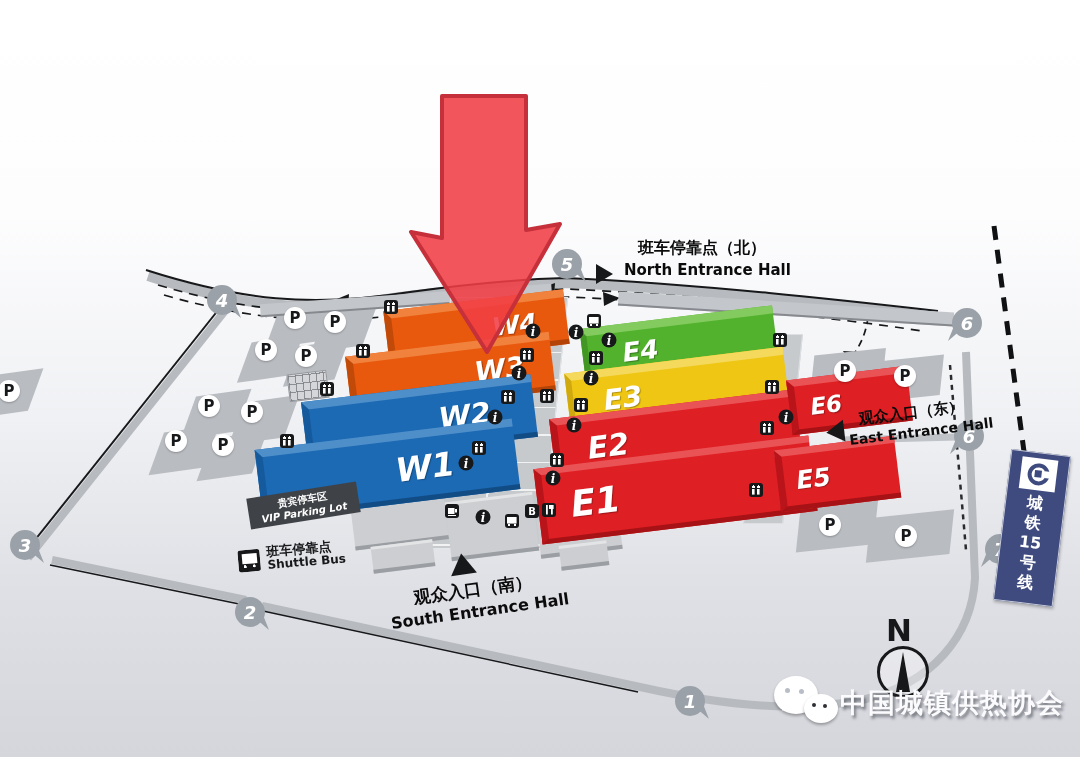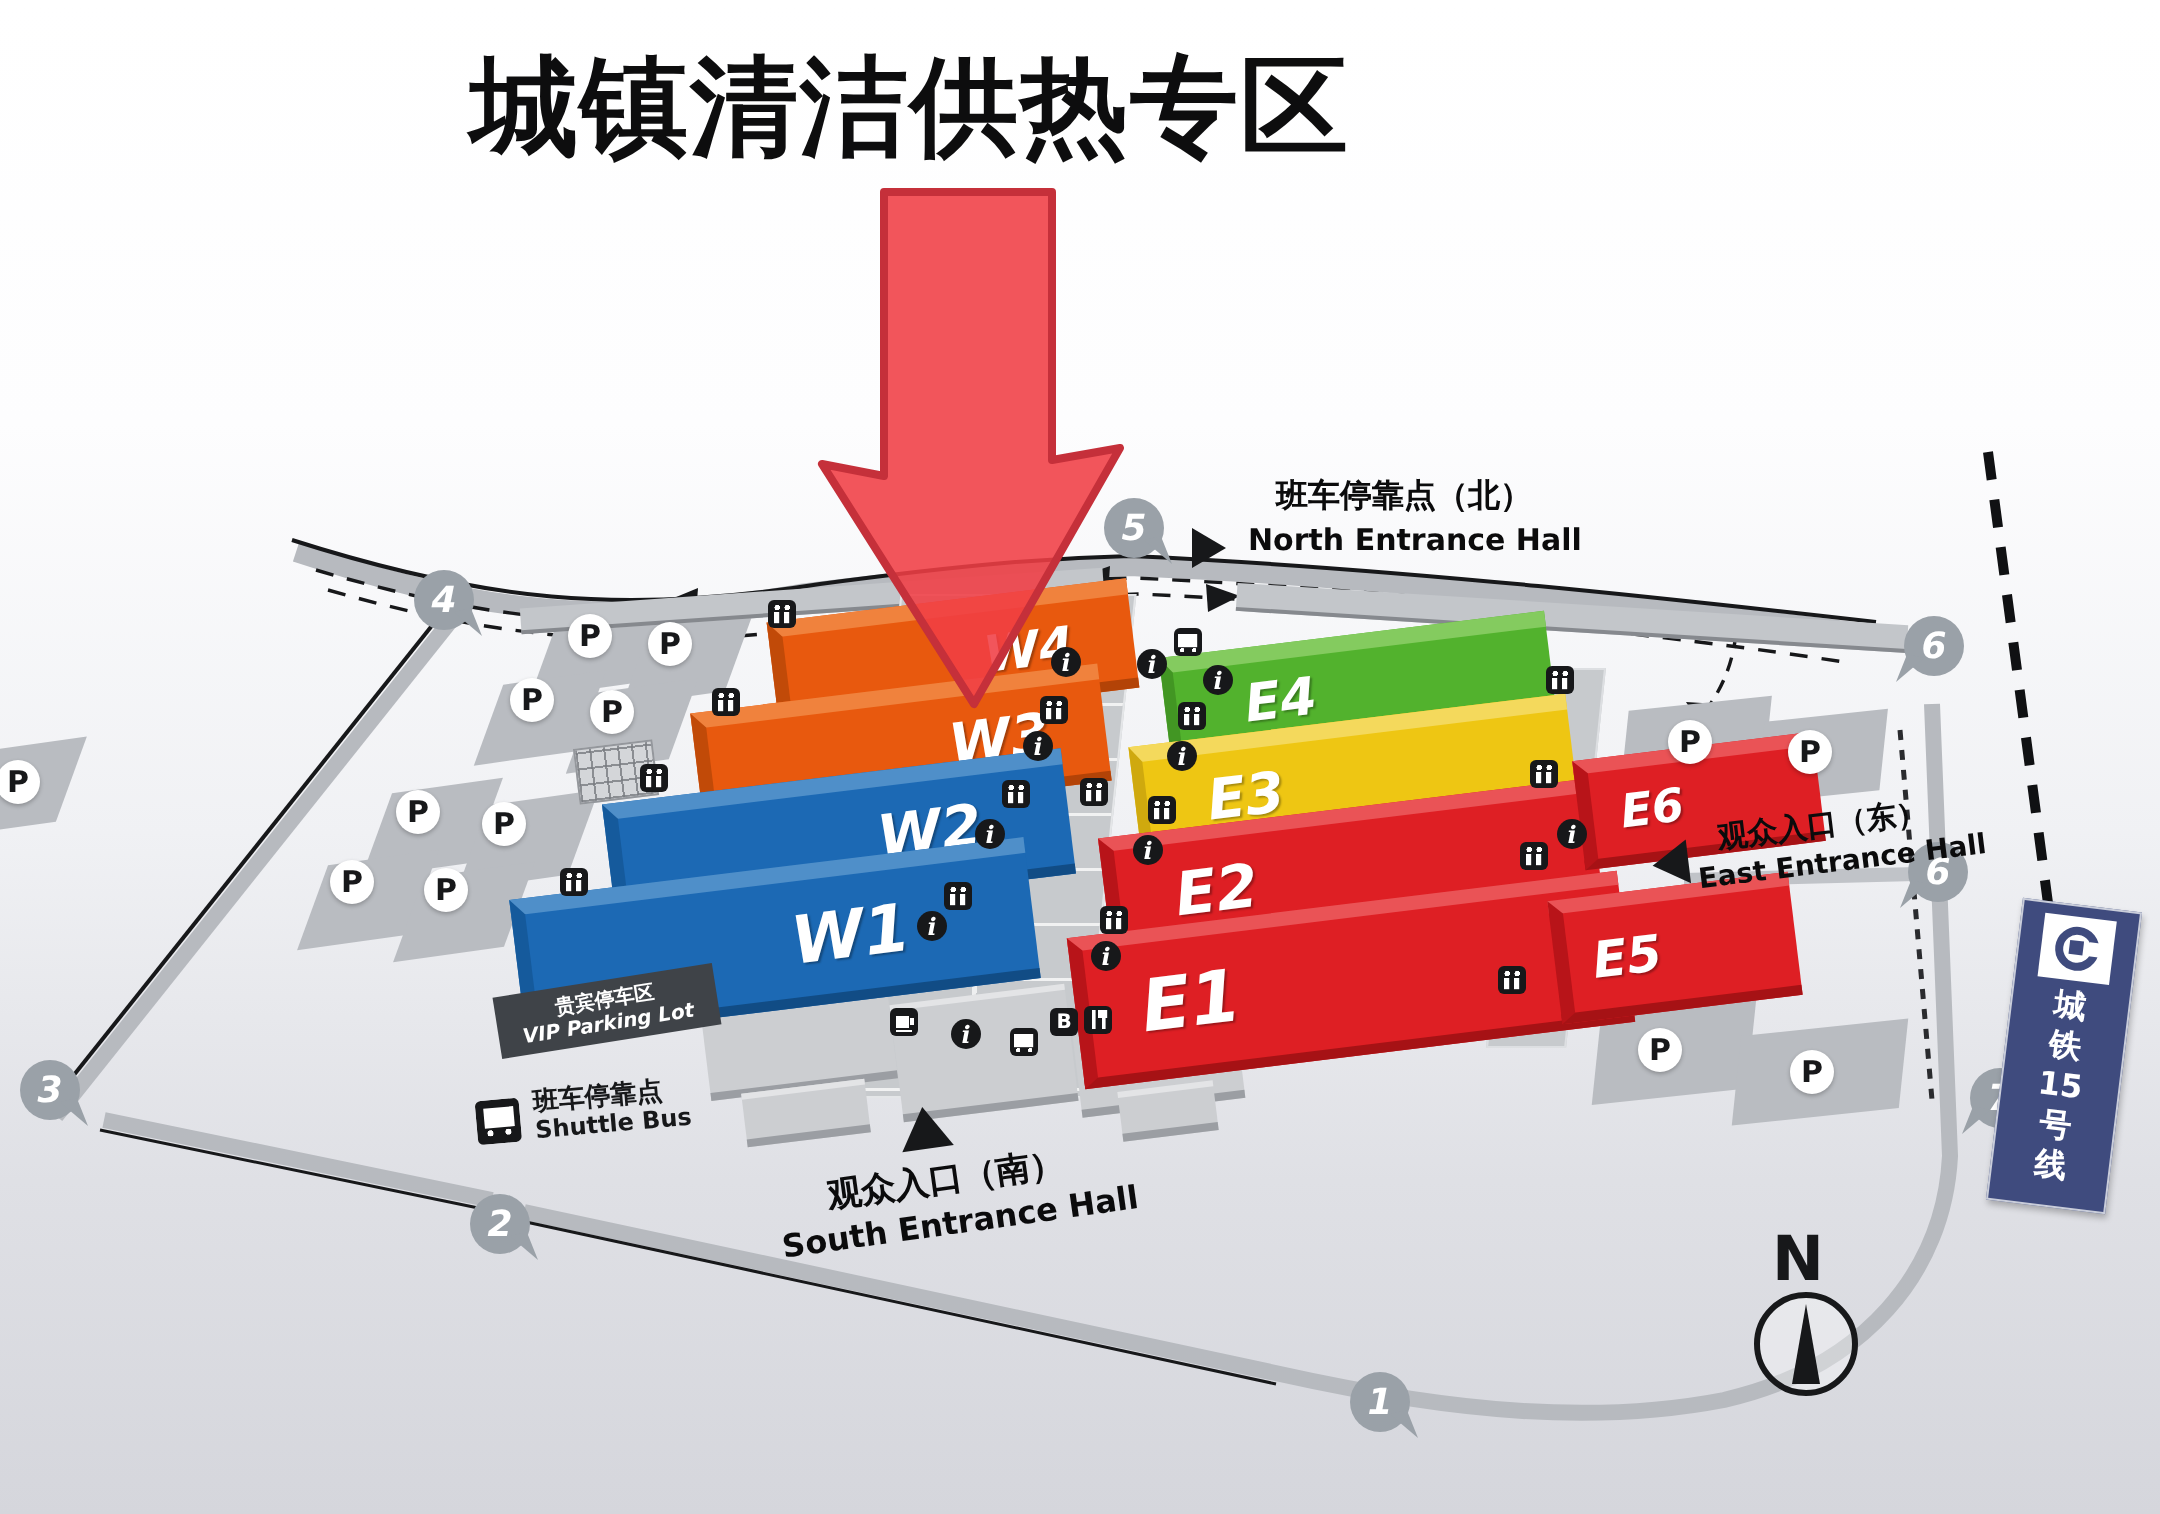--- a/index.html
+++ b/index.html
@@ -369,16 +369,22 @@
 
   <div id="compass-n">N</div>
   <div id="compass-circle">
     <div id="compass-needle"></div>
   </div>
 
   <svg id="arrow-svg" width="1080" height="757">
     <polygon points="442,96 526,96 526,230 560,224 487,352 411,232 442,238" fill="rgba(240,62,68,0.88)" stroke="#c5303a" stroke-width="4" stroke-linejoin="round"></polygon>
   </svg>
 
-  <div id="page-title">城镇清洁供热专区</div>
-
+
+  <div id="watermark">
+    <div id="wm-logo">
+      <div class="bub1"></div>
+        <div class="bub2"></div>
+    </div>
+    <div id="wm-text">中国城镇供热协会</div>
+  </div>
 
 </div>
 
 </body></html>

